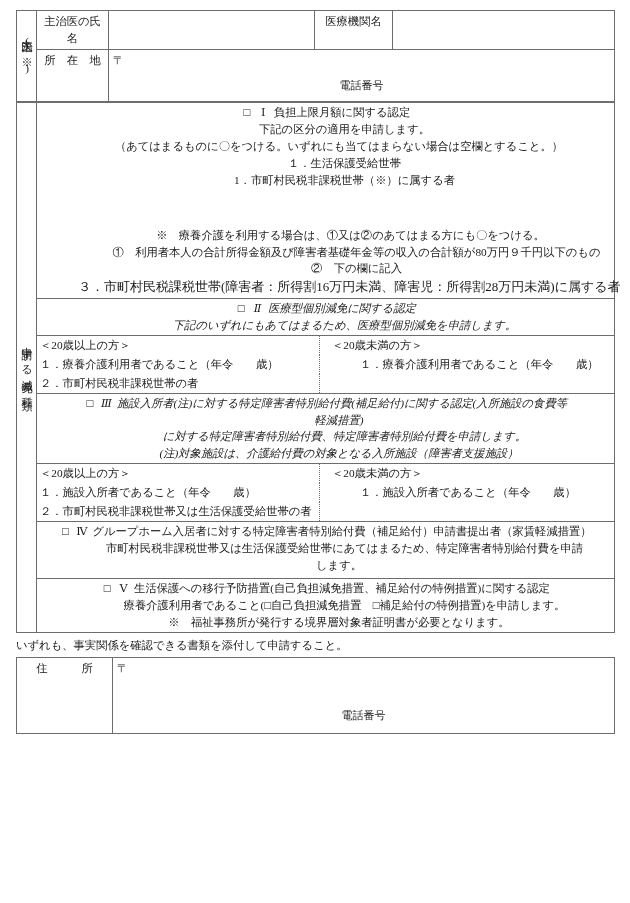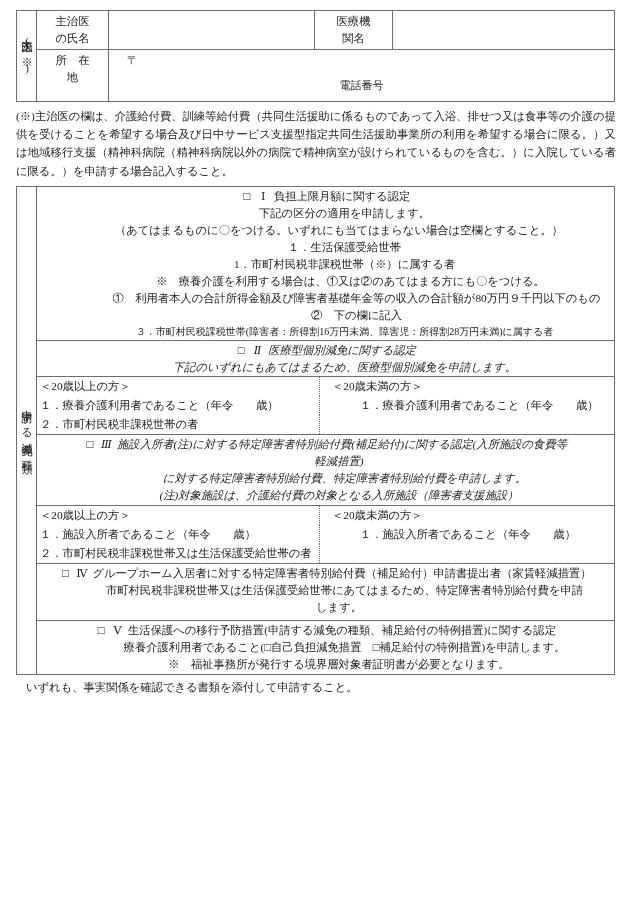--- a/index.html
+++ b/index.html
@@ -26,21 +26,21 @@
   }
 
   
   table.frm {
     border-collapse: collapse;
     width: 598px;
     table-layout: fixed;
   }
   table.frm td {
     border: 1px solid #6d6d6d;
-    padding: 2px 18px;
+    padding: 2px 4px;
     vertical-align: top;
     font-size: 11.3px;
     line-height: 1.5;
   }
   .ctr { text-align: center; }
   .mid { vertical-align: middle; }
 
   
   #doctor-table td.vert {
     width: 20px;
@@ -82,25 +82,25 @@
   #types-table td.vlabel {
     width: 20px;
     text-align: center;
     vertical-align: middle;
     padding: 2px 1px;
   }
   .blk { padding: 2px 2px 3px 2px; }
   .ln { white-space: nowrap; text-align: center; }
   .ind2 { padding-left: 27px; }
   .ind3 { padding-left: 38px; }
-  .ind4 { padding-left: 50px; }
+  .ind4 { padding-left: 50px; margin-top: 38px; }
   .ind5 { padding-left: 62px; }
   .cb { display: inline-block; width: 12px; }
   .rnum { display: inline-block; width: 21px; }
-  .small { font-size: 10px; }
+  .small { font-size: 13px; }
 
   
   .splitrow td.lcell {
     border-top: 1px dotted #6d6d6d;
     border-right: 1px dotted #6d6d6d;
     border-bottom: none;
   }
   .splitrow td.rcell {
     border-top: 1px dotted #6d6d6d;
     border-left: none;
@@ -114,21 +114,21 @@
   .splitrow-mid td.rcell {
     border-top: none;
     border-left: none;
     border-bottom: none;
   }
   .sec-end td { border-bottom: 1px solid #6d6d6d; }
   .nb-bot td { border-bottom: none; font-style: italic; }
 
   
   .closing {
-    margin: 4px 0 4px 10px;
+    margin: 4px 0 4px 0;
     font-size: 11.3px;
   }
 
   
   #applicant-table .r-h { height: 21px; }
   #applicant-table .r-name { height: 26px; }
   #applicant-table .r-addr { height: 76px; }
   .cbx { display: inline-block; }
   .gap { display: inline-block; width: 18px; }
 </style>
@@ -159,21 +159,20 @@
       <td class="ctr mid">所　在　地</td>
       <td colspan="3">
         <div class="postal">〒</div>
         <div></div>
         <div class="tel-line">電話番号</div>
       </td>
     </tr>
   </tbody>
     </table>
 
-  <p class="note">(※)主治医の欄は、介護給付費、訓練等給付費（共同生活援助に係るものであって入浴、排せつ又は食事等の介護の提供を受けることを希望する場合及び日中サービス支援型指定共同生活援助事業所の利用を希望する場合に限る。）又は地域移行支援（精神科病院（精神科病院以外の病院で精神病室が設けられているものを含む。）に入院している者に限る。）を申請する場合記入すること。</p>
 
   <table class="frm" id="types-table">
     <colgroup>
       <col style="width:20px">
       <col style="width:283px">
       <col style="width:295px">
     </colgroup>
 
     <tbody>
         <tr>
@@ -247,35 +246,43 @@
           <span class="cb">□</span><span class="rnum">Ⅳ</span><span>グループホーム入居者に対する特定障害者特別給付費（補足給付）申請書提出者（家賃軽減措置）</span>
         </div>
         <div class="ln ind3">市町村民税非課税世帯又は生活保護受給世帯にあてはまるため、特定障害者特別給付費を申請</div>
         <div class="ln ind2">します。</div>
       </td>
     </tr>
 
     <tr>
       <td colspan="2" class="blk">
         <div class="ln">
-          <span class="cb">□</span><span class="rnum">Ⅴ</span><span>生活保護への移行予防措置(申請する減免の種類、補足給付の特例措置)に関する認定</span>
+          <span class="cb">□</span><span class="rnum">Ⅴ</span><span>生活保護への移行予防措置(自己負担減免措置、補足給付の特例措置)に関する認定</span>
         </div>
         <div class="ln ind3">療養介護利用者であること(□自己負担減免措置　□補足給付の特例措置)を申請します。</div>
         <div class="ln ind2">※　福祉事務所が発行する境界層対象者証明書が必要となります。</div>
       </td>
     </tr>
   </tbody>
     </table>
 
   <p class="closing">いずれも、事実関係を確認できる書類を添付して申請すること。</p>
 
   <table class="frm" id="applicant-table">
     <colgroup>
       <col style="width:96px">
       <col style="width:202px">
       <col style="width:94px">
       <col style="width:206px">
     </colgroup>
     <tbody>
+    <tr class="r-addr">
+      <td class="ctr mid">住　　　所</td>
+      <td colspan="3">
+        <div class="postal">〒</div>
+        <div></div>
+        <div class="tel-line" style="padding-top:30px">電話番号</div>
+      </td>
+    </tr>
   </tbody>
     </table>
 
 </div>
 
 </body></html>

